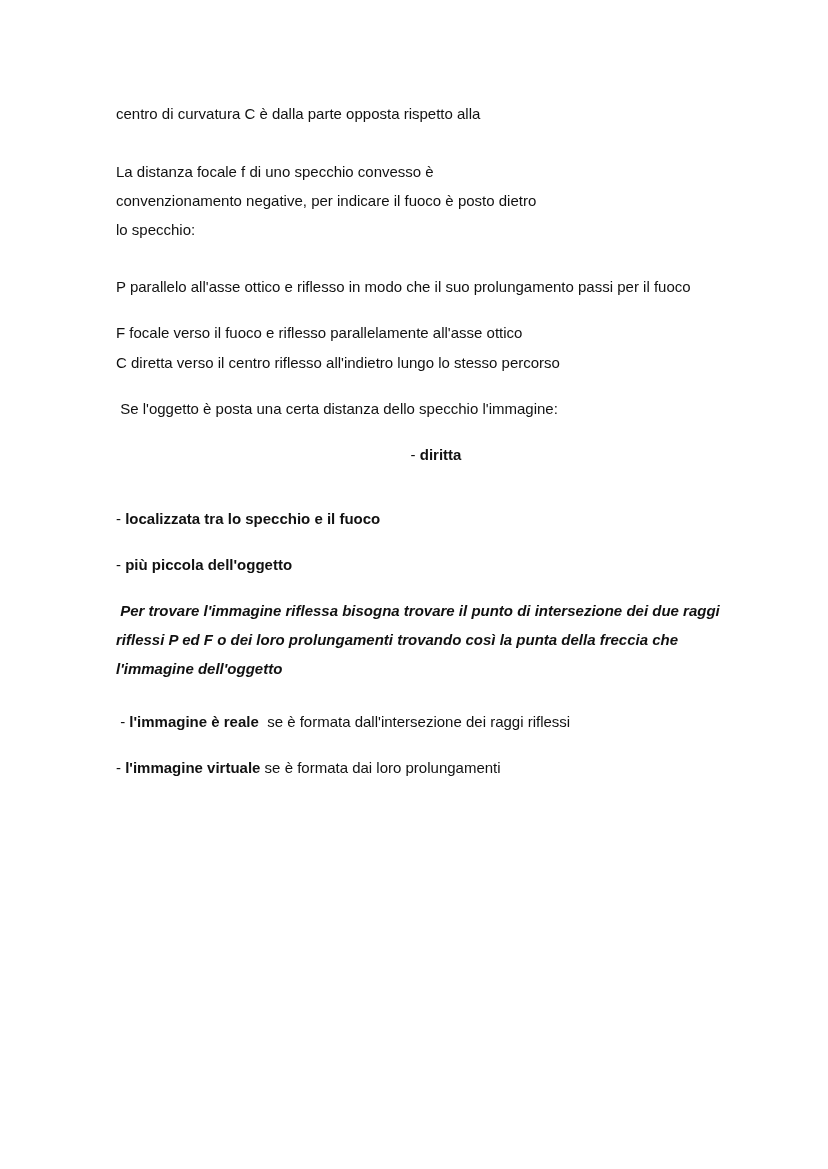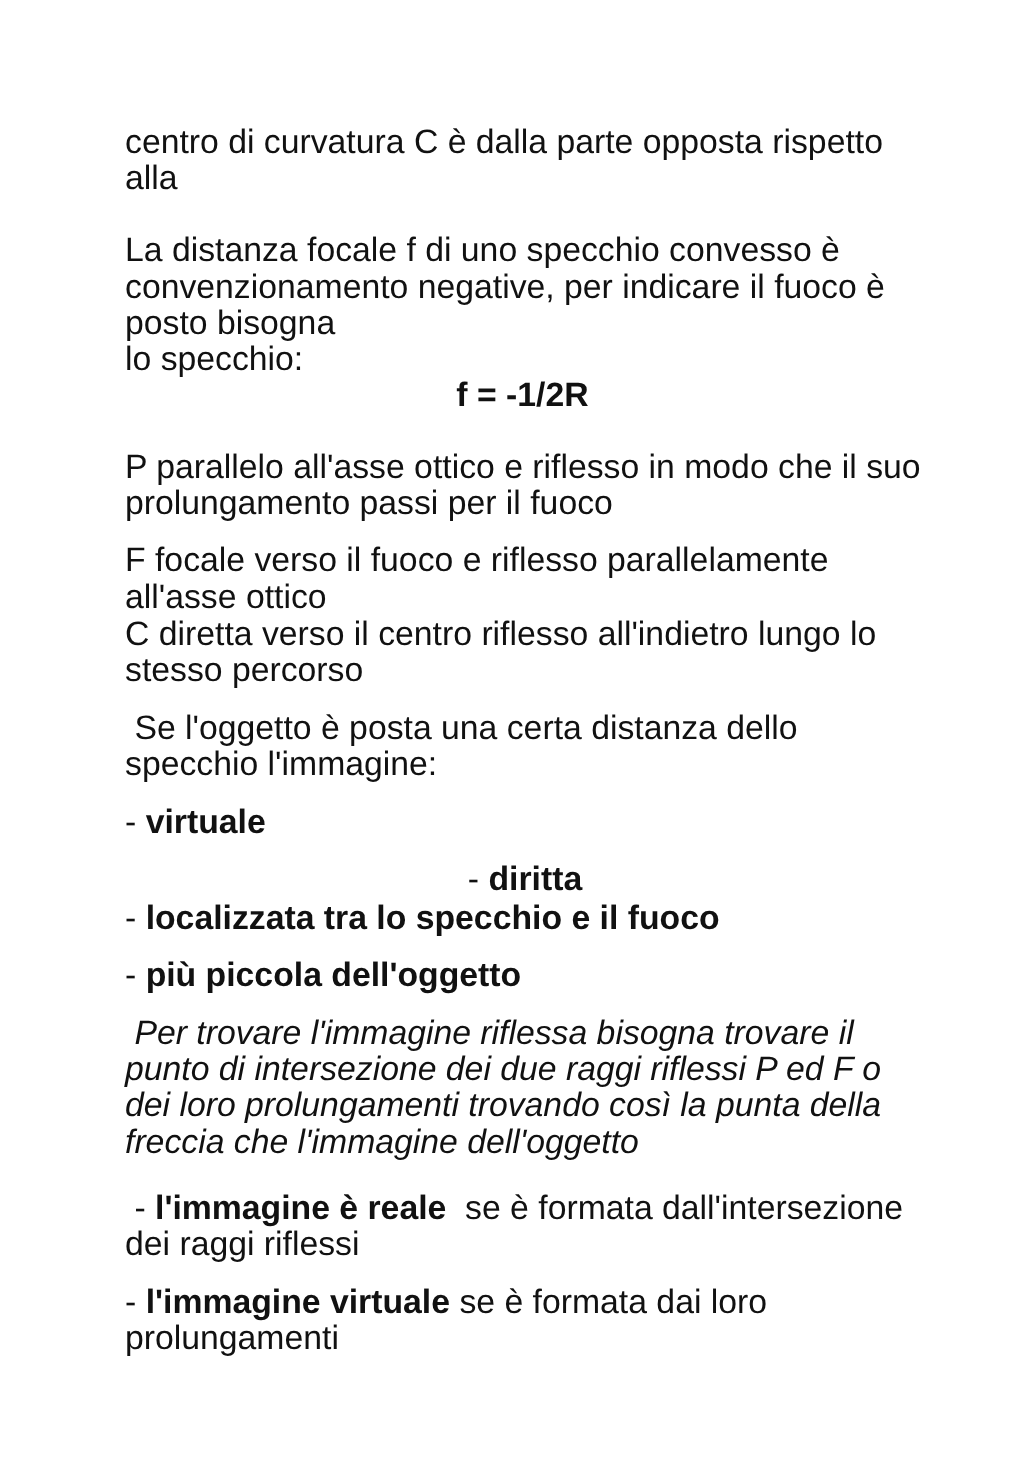--- a/index.html
+++ b/index.html
@@ -10,24 +10,24 @@
     body {
       width: 828px;
       height: 1169px;
       position: relative;
       overflow: hidden;
       font-family: "Liberation Sans", sans-serif;
       color: #111111;
     }
     .page {
       position: absolute;
-      left: 100px;
+      left: 116px;
       top: 99px;
       width: 640px;
-      font-size: 27px;
+      font-size: 15px;
       line-height: 29px;
     }
     .para {
       margin: 0;
     }
     .gap {
       margin-top: 16px;
     }
     .formula {
       text-align: center;
@@ -52,51 +52,45 @@
   </style>
 </head>
 <body>
 
 <div class="page">
 
   <p class="para">
     <span>centro di curvatura C è dalla parte opposta rispetto alla</span><br>
     <br>
     <span>La distanza focale f di uno specchio convesso è</span><br>
-    <span>convenzionamento negative, per indicare il fuoco è posto bisogna</span><br>
+    <span>convenzionamento negative, per indicare il fuoco è posto dietro</span><br>
     <span>lo specchio:</span>
   </p>
 
-  <p class="formula">
-    <span>f = -1/2R</span>
-  </p>
 
   <p class="para gap" style="margin-top:28px;">P parallelo all'asse ottico e riflesso in modo che il suo prolungamento passi per il fuoco</p>
 
   <p class="para gap" style="margin-top:17px;">F focale verso il fuoco e riflesso parallelamente all'asse ottico</p>
 
   <p class="para gap" style="margin-top:1px;">C diretta verso il centro riflesso all'indietro lungo lo stesso percorso</p>
 
   <p class="para gap" style="margin-top:17px; white-space: pre-wrap;"> Se l'oggetto è posta una certa distanza dello specchio l'immagine:</p>
 
-  <p class="bullet gap" style="margin-top:17px;">
-    <span style="white-space:pre;">- </span><b>virtuale</b>
-  </p>
 
   <p class="bullet gap" style="margin-top:17px;text-align:center;">
     <span style="white-space:pre;">- </span><b>diritta</b>
   </p>
 
-  <p class="bullet gap" style="margin-top:2px;">
+  <p class="bullet gap" style="margin-top:35px;">
     <span style="white-space:pre;">- </span><b>localizzata tra lo specchio e il fuoco</b>
   </p>
 
   <p class="bullet gap" style="margin-top:17px;">
     <span style="white-space:pre;">- </span><b>più piccola dell'oggetto</b>
   </p>
 
-  <p class="para gap italic" style="margin-top:17px; white-space: pre-wrap;"> Per trovare l'immagine riflessa bisogna trovare il punto di intersezione dei due raggi riflessi P ed F o dei loro prolungamenti trovando così la punta della freccia che l'immagine dell'oggetto</p>
+  <p class="para gap italic" style="margin-top:17px; white-space: pre-wrap; font-weight: bold;"> Per trovare l'immagine riflessa bisogna trovare il punto di intersezione dei due raggi riflessi P ed F o dei loro prolungamenti trovando così la punta della freccia che l'immagine dell'oggetto</p>
 
   <p class="bullet gap" style="margin-top:24px; white-space: pre-wrap;"><span> - </span><b>l'immagine è reale</b><span>  se è formata dall'intersezione dei raggi riflessi</span></p>
 
   <p class="bullet gap" style="margin-top:17px; white-space: pre-wrap;"><span>- </span><b>l'immagine virtuale</b><span> se è formata dai loro prolungamenti</span></p>
 
 </div>
 
 </body></html>

